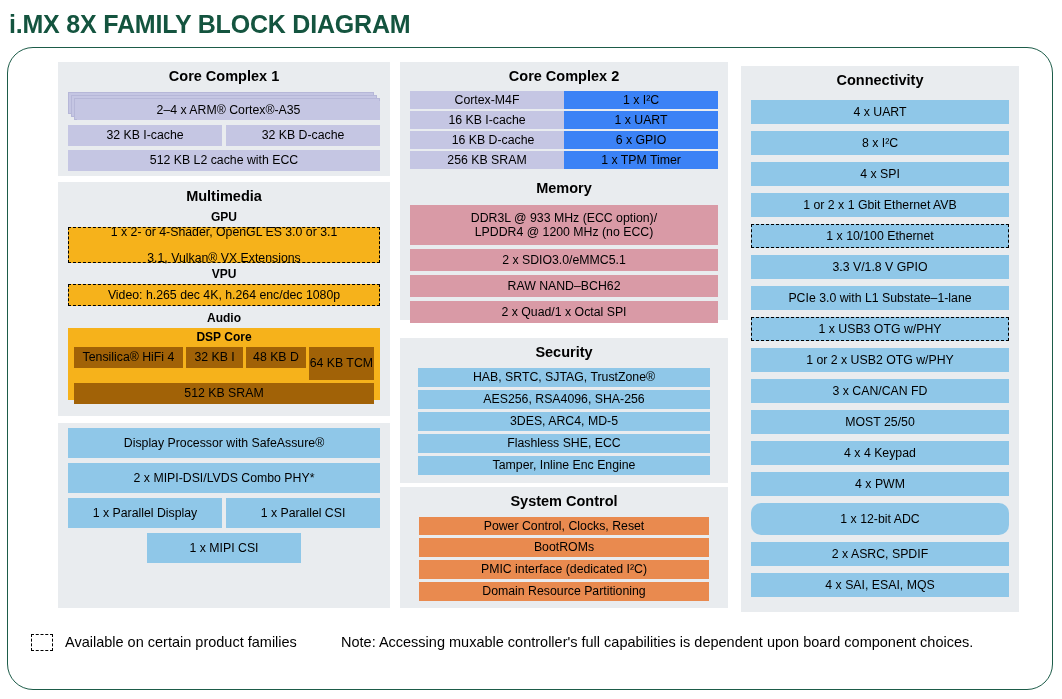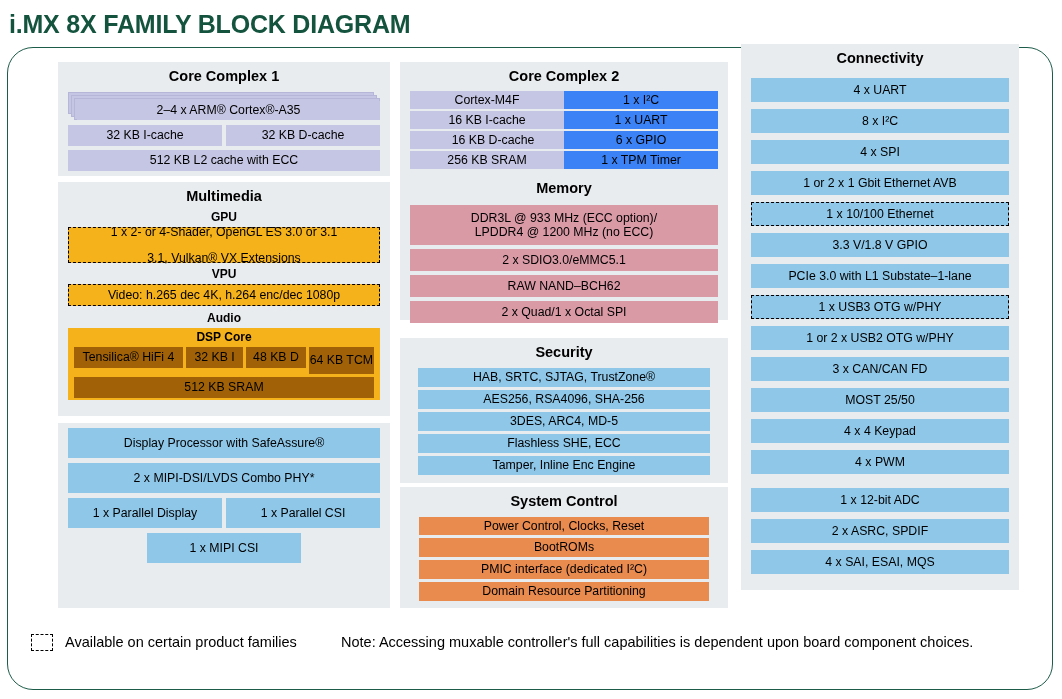--- a/index.html
+++ b/index.html
@@ -103,21 +103,21 @@
   <div class="bar c-gold dashed" style="width:312px;height:22px;">Video: h.265 dec 4K, h.264 enc/dec 1080p</div>
 
   <div class="sub-title" style="padding-top:5px;">Audio</div>
 
   <div class="c-gold-wrap" style="width:312px;height:72px;margin:0 auto;box-sizing:border-box;padding:0 6px;">
     <div class="sub-title" style="padding:2px 0 2px 0;">DSP Core</div>
     <div class="row" style="gap:3px;">
       <div class="bar c-cream" style="width:110px;height:21px;">Tensilica® HiFi 4</div>
       <div class="bar c-cream" style="width:58px;height:21px;">32 KB I</div>
       <div class="bar c-cream" style="width:60px;height:21px;">48 KB D</div>
-      <div class="bar c-cream" style="width:66px;height:27px;text-align:right;">64 KB TCM</div>
+      <div class="bar c-cream" style="width:66px;height:33px;text-align:right;">64 KB TCM</div>
     </div>
     <div class="bar c-cream" style="width:300px;height:21px;margin-top:3px;">512 KB SRAM</div>
   </div>
 </div>
 
 <div class="panel" style="left:58px;top:423px;width:332px;height:185px;">
 
   <div class="bar c-blue" style="width:312px;height:30px;margin-top:5px;">Display Processor with SafeAssure®</div>
   <div class="bar c-blue" style="width:312px;height:30px;margin-top:5px;">2 x MIPI-DSI/LVDS Combo PHY*</div>
 
@@ -170,37 +170,37 @@
 </div>
 
 <div class="panel" style="left:400px;top:487px;width:328px;height:121px;">
   <div class="panel-title">System Control</div>
   <div class="bar c-orange" style="width:290px;height:18px;margin-top:3px;">Power Control, Clocks, Reset</div>
   <div class="bar c-orange" style="width:290px;height:19px;margin-top:3px;">BootROMs</div>
   <div class="bar c-orange" style="width:290px;height:19px;margin-top:3px;">PMIC interface (dedicated I²C)</div>
   <div class="bar c-orange" style="width:290px;height:19px;margin-top:3px;">Domain Resource Partitioning</div>
 </div>
 
-<div class="panel" style="left:741px;top:44px;width:278px;height:546px;">
+<div class="panel" style="left:741px;top:66px;width:278px;height:546px;">
   <div class="panel-title">Connectivity</div>
   <div id="connectivity-list">
       <div class="bar c-blue" style="width: 258px; height: 24px; margin-top: 7px;">4 x UART</div>
       <div class="bar c-blue" style="width: 258px; height: 24px; margin-top: 7px;">8 x I²C</div>
       <div class="bar c-blue" style="width: 258px; height: 24px; margin-top: 7px;">4 x SPI</div>
       <div class="bar c-blue" style="width: 258px; height: 24px; margin-top: 7px;">1 or 2 x 1 Gbit Ethernet AVB</div>
       <div class="bar c-blue dashed" style="width: 258px; height: 24px; margin-top: 7px;">1 x 10/100 Ethernet</div>
       <div class="bar c-blue" style="width: 258px; height: 24px; margin-top: 7px;">3.3 V/1.8 V GPIO</div>
       <div class="bar c-blue" style="width: 258px; height: 24px; margin-top: 7px;">PCIe 3.0 with L1 Substate–1-lane</div>
       <div class="bar c-blue dashed" style="width: 258px; height: 24px; margin-top: 7px;">1 x USB3 OTG w/PHY</div>
       <div class="bar c-blue" style="width: 258px; height: 24px; margin-top: 7px;">1 or 2 x USB2 OTG w/PHY</div>
       <div class="bar c-blue" style="width: 258px; height: 24px; margin-top: 7px;">3 x CAN/CAN FD</div>
       <div class="bar c-blue" style="width: 258px; height: 24px; margin-top: 7px;">MOST 25/50</div>
       <div class="bar c-blue" style="width: 258px; height: 24px; margin-top: 7px;">4 x 4 Keypad</div>
       <div class="bar c-blue" style="width: 258px; height: 24px; margin-top: 7px;">4 x PWM</div>
-      <div class="bar c-blue" style="width: 258px; height: 24px; margin-top: 14px;">1 x 12-bit ADC</div>
+      <div class="bar c-blue" style="width: 258px; height: 32px; margin-top: 7px; border-radius: 10px;">1 x 12-bit ADC</div>
       <div class="bar c-blue" style="width: 258px; height: 24px; margin-top: 7px;">2 x ASRC, SPDIF</div>
       <div class="bar c-blue" style="width: 258px; height: 24px; margin-top: 7px;">4 x SAI, ESAI, MQS</div>
     </div>
 </div>
 
 <div id="legend">
   <div id="legend-box"></div>
   <div id="legend-text">Available on certain product families</div>
 </div>
 <div id="note-text">Note: Accessing muxable controller's full capabilities is dependent upon board component choices.</div>

